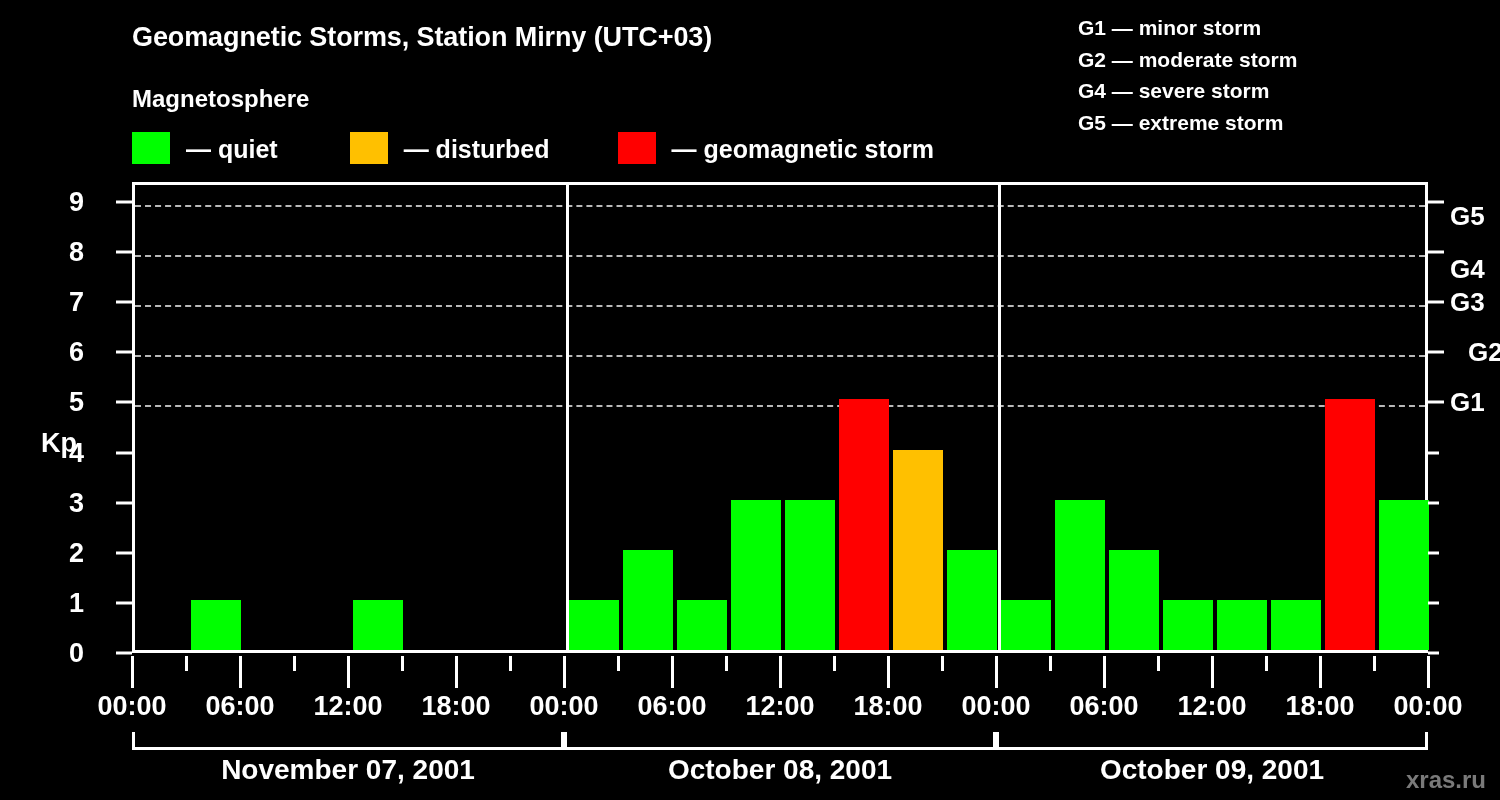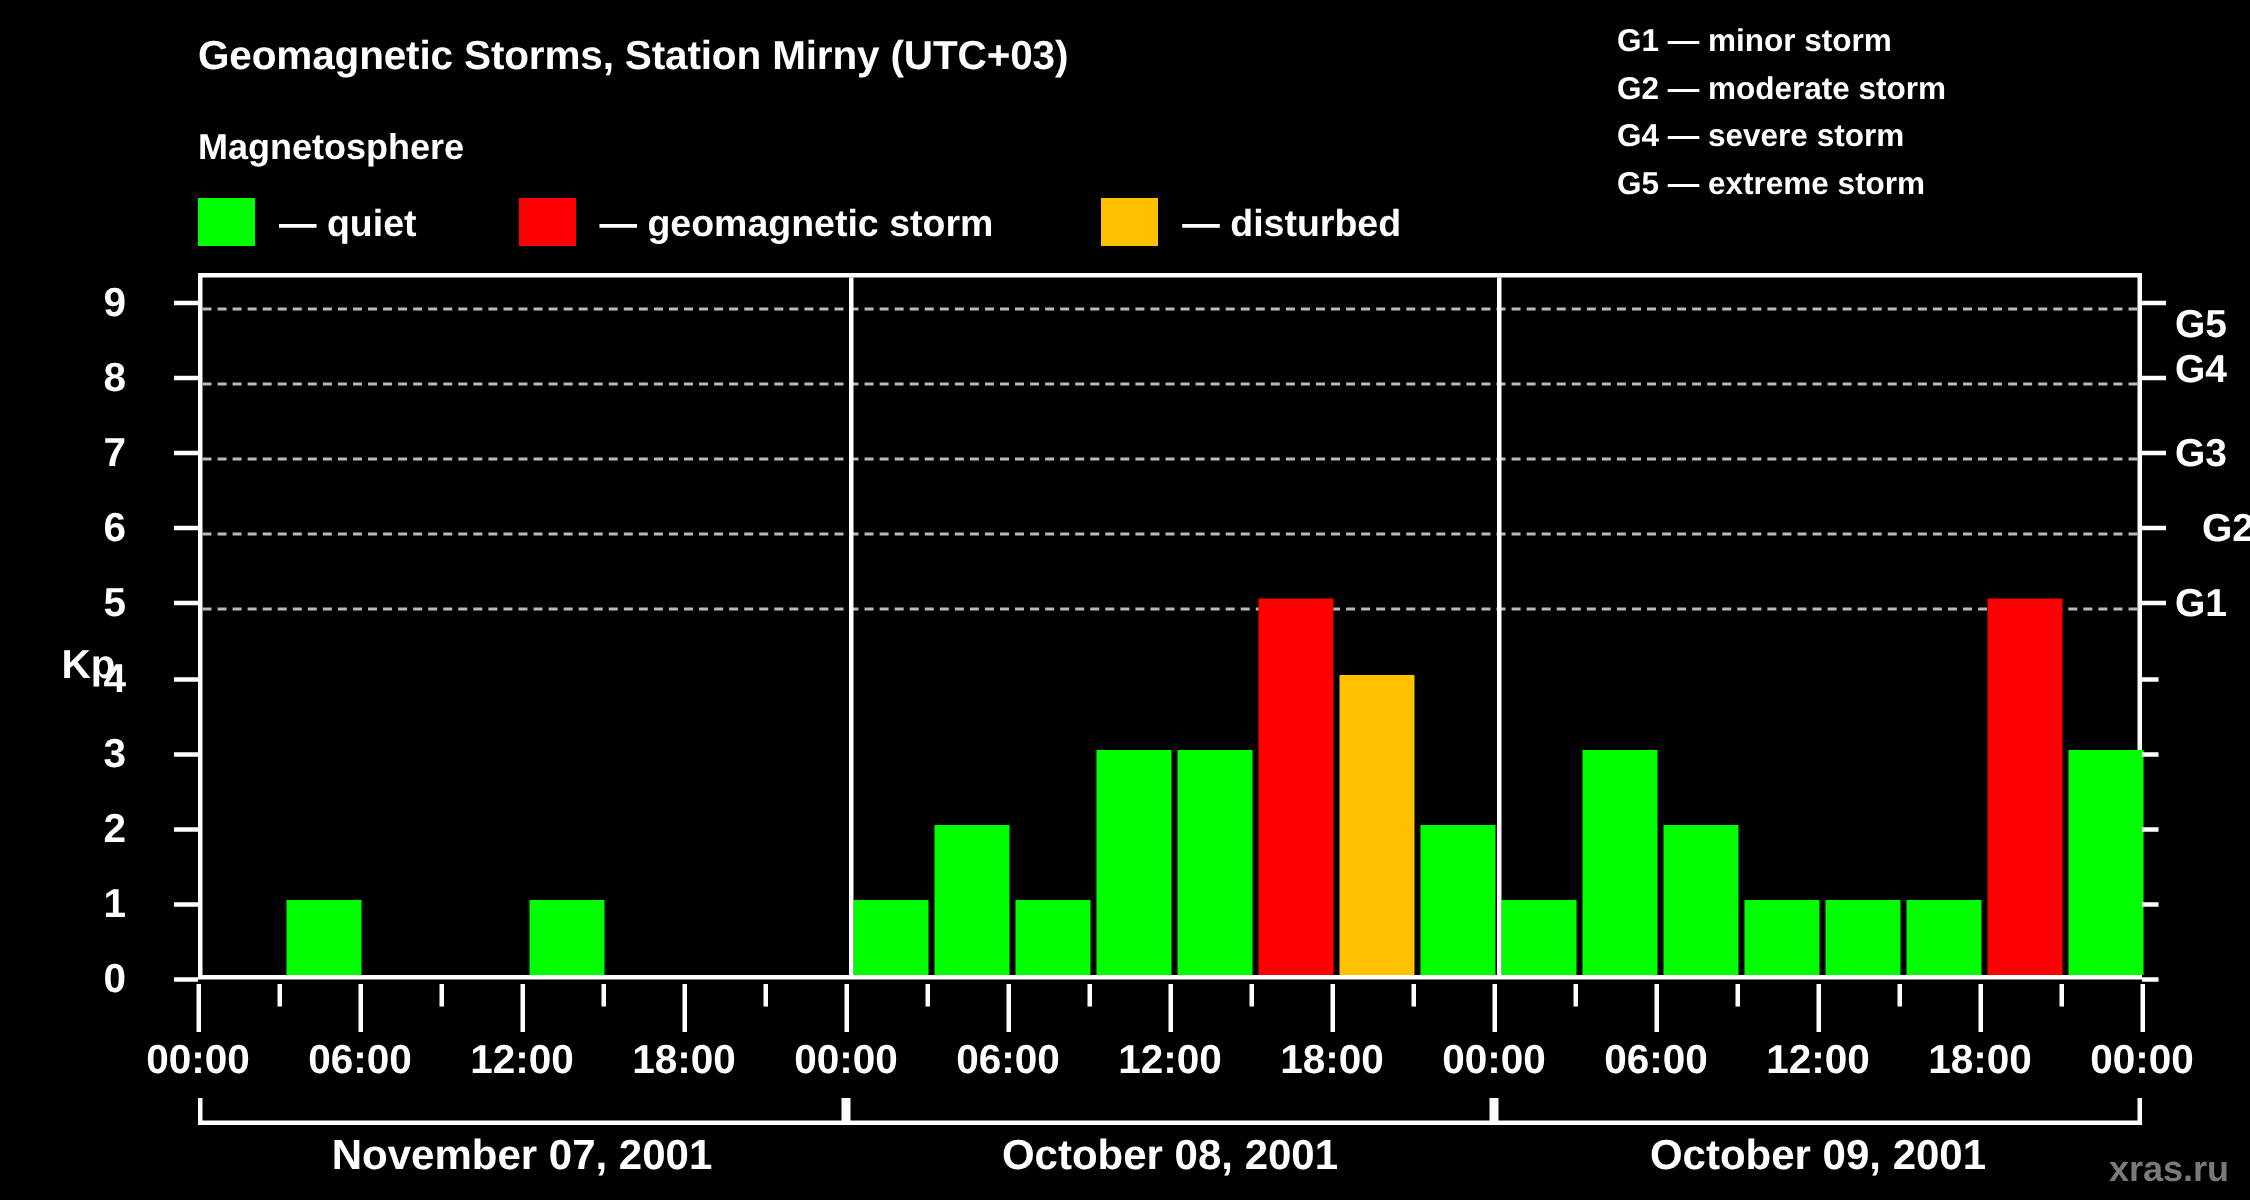--- a/index.html
+++ b/index.html
@@ -118,27 +118,27 @@
 </head>
 <body>
 
 <div id="chart-title">Geomagnetic Storms, Station Mirny (UTC+03)</div>
 <div id="legend-heading">Magnetosphere</div>
 <div id="legend-row">
     <div class="legend-item" style="margin-left: 0px;">
       <span class="legend-swatch" style="background: rgb(0, 255, 0);"></span>
       <span class="legend-text">— quiet</span>
     </div>
+    <div class="legend-item" style="margin-left: 72px;">
+      <span class="legend-swatch" style="background: rgb(255, 192, 0);"></span>
+      <span class="legend-text">— disturbed</span>
+    </div>
     <div class="legend-item" style="margin-left: 68px;">
       <span class="legend-swatch" style="background: rgb(255, 0, 0);"></span>
       <span class="legend-text">— geomagnetic storm</span>
-    </div>
-    <div class="legend-item" style="margin-left: 72px;">
-      <span class="legend-swatch" style="background: rgb(255, 192, 0);"></span>
-      <span class="legend-text">— disturbed</span>
     </div>
   </div>
 <div id="g-legend">
     <div class="g-legend-line">G1 — minor storm</div>
     <div class="g-legend-line">G2 — moderate storm</div>
     <div class="g-legend-line">G4 — severe storm</div>
     <div class="g-legend-line">G5 — extreme storm</div>
   </div>
 
 <div id="plot-frame">
@@ -192,21 +192,21 @@
     <div class="ytick-label" style="top: 252.149px;">8</div>
     <div class="ytick" style="top: 202.043px;"></div>
     <div class="ytick-label" style="top: 202.043px;">9</div>
     <div class="gtick" style="top: 402.468px;"></div>
     <div class="gtick-label" style="top: 402.468px;">G1</div>
     <div class="gtick" style="top: 352.362px;"></div>
     <div class="gtick-label" style="top: 352.362px; margin-left: 18px;">G2</div>
     <div class="gtick" style="top: 302.255px;"></div>
     <div class="gtick-label" style="top: 302.255px;">G3</div>
     <div class="gtick" style="top: 252.149px;"></div>
-    <div class="gtick-label" style="top: 246px;">G4</div>
+    <div class="gtick-label" style="top: 269px;">G4</div>
     <div class="gtick" style="top: 202.043px;"></div>
     <div class="gtick-label" style="top: 216px;">G5</div>
     <div class="gtick-minor" style="top: 653px;"></div>
     <div class="gtick-minor" style="top: 602.894px;"></div>
     <div class="gtick-minor" style="top: 552.787px;"></div>
     <div class="gtick-minor" style="top: 502.681px;"></div>
     <div class="gtick-minor" style="top: 452.574px;"></div>
     <div class="xtick major" style="left: 130.5px;"></div>
     <div class="xtick minor" style="left: 184.5px;"></div>
     <div class="xtick major" style="left: 238.5px;"></div>

